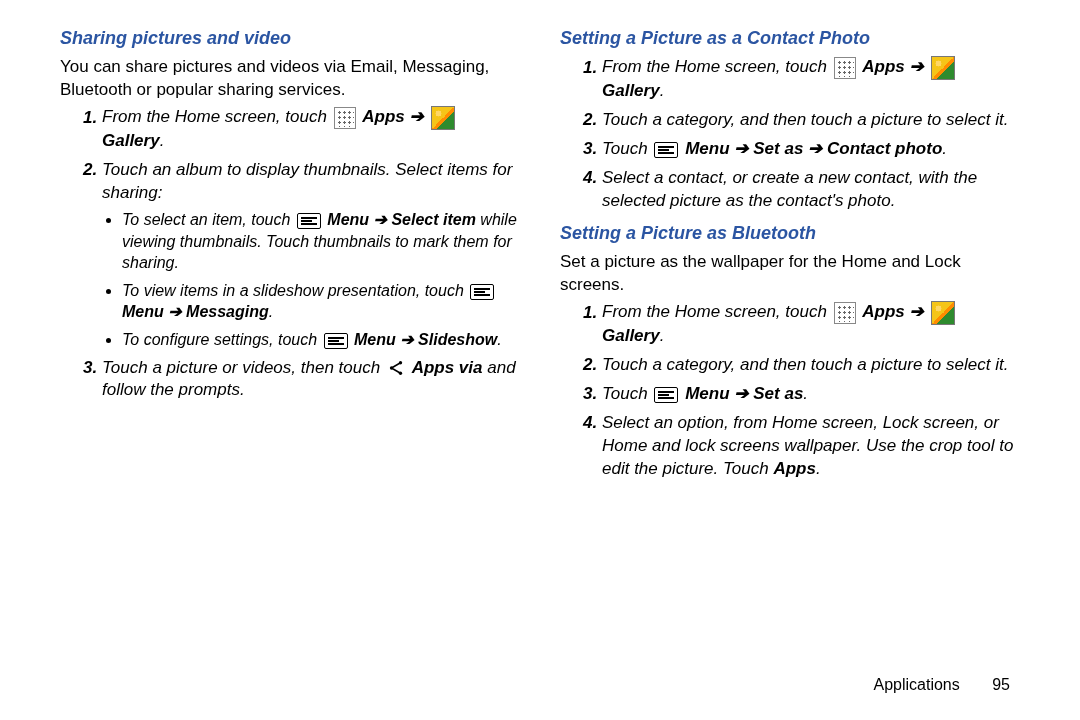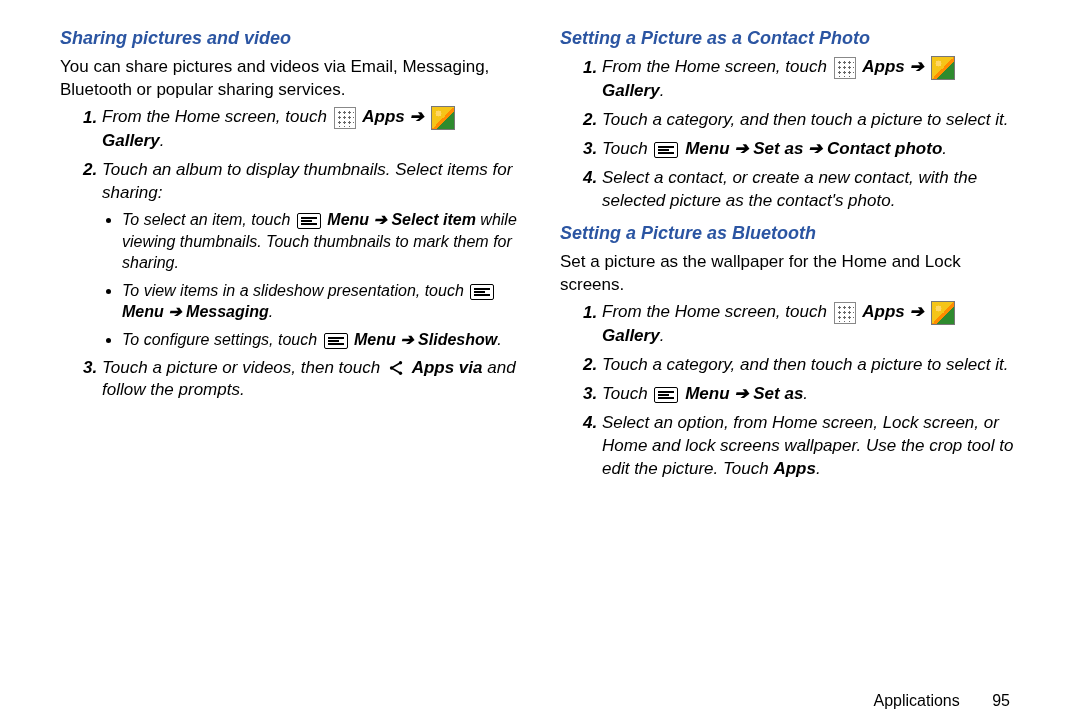--- a/index.html
+++ b/index.html
@@ -51,21 +51,21 @@
   ul > li {
     margin-bottom: 6px;
     font-stretch: condensed;
     font-size: 16px;
   }
   .cond { font-family: "Arial Narrow", Arial, sans-serif; font-stretch: condensed; }
   b { font-weight: bold; }
   .arrow { font-weight: bold; }
   .footer {
     position: absolute;
-    bottom: 8px;
+    bottom: 24px;
     right: 70px;
     font-size: 16px;
   }
   .footer .pnum { margin-left: 28px; }
   
   .icon {
     display: inline-block;
     vertical-align: middle;
     margin: 0 2px;
   }

